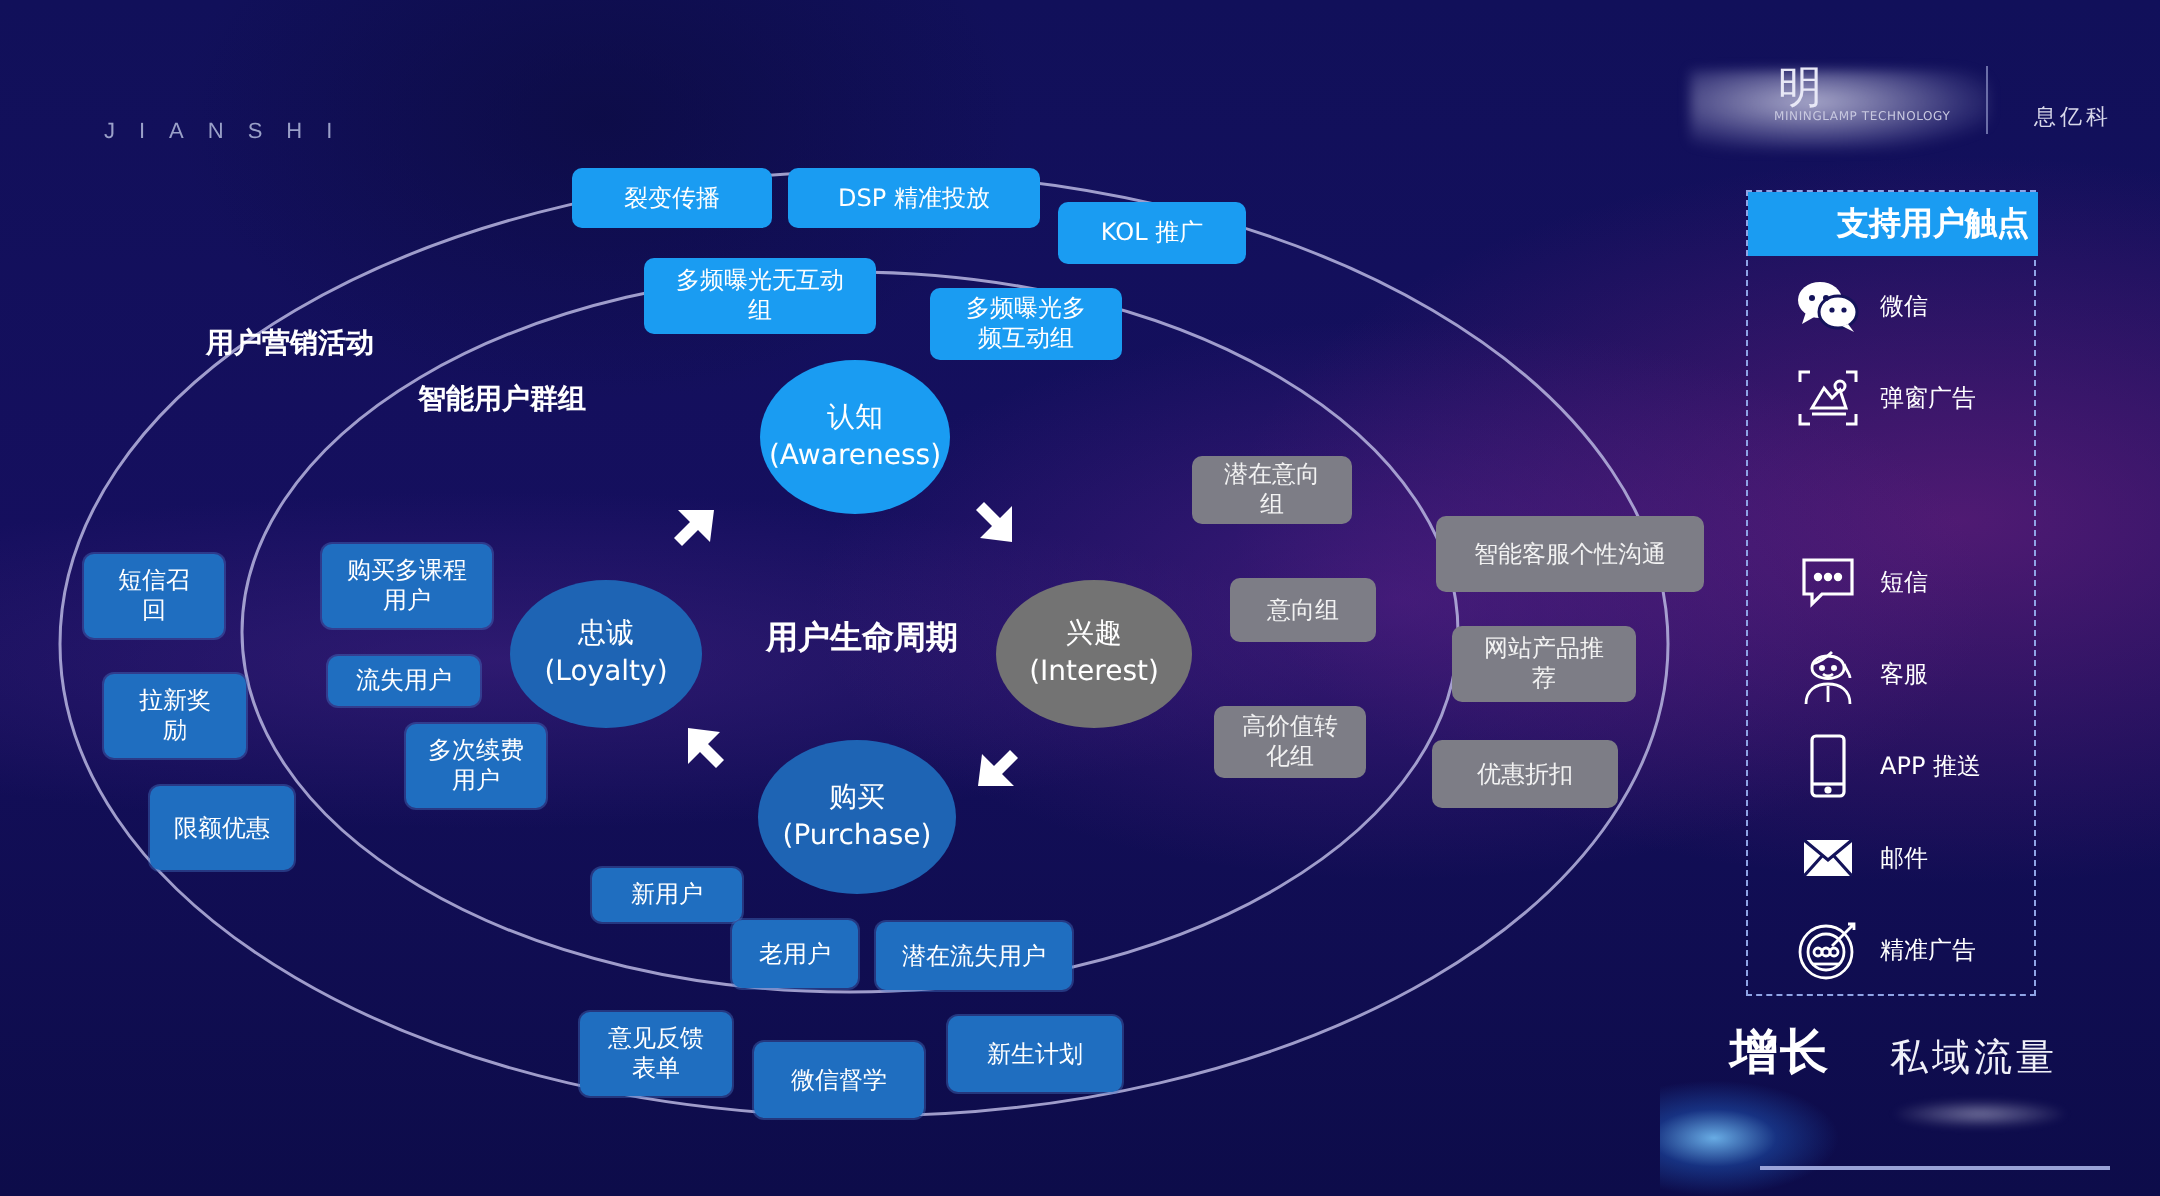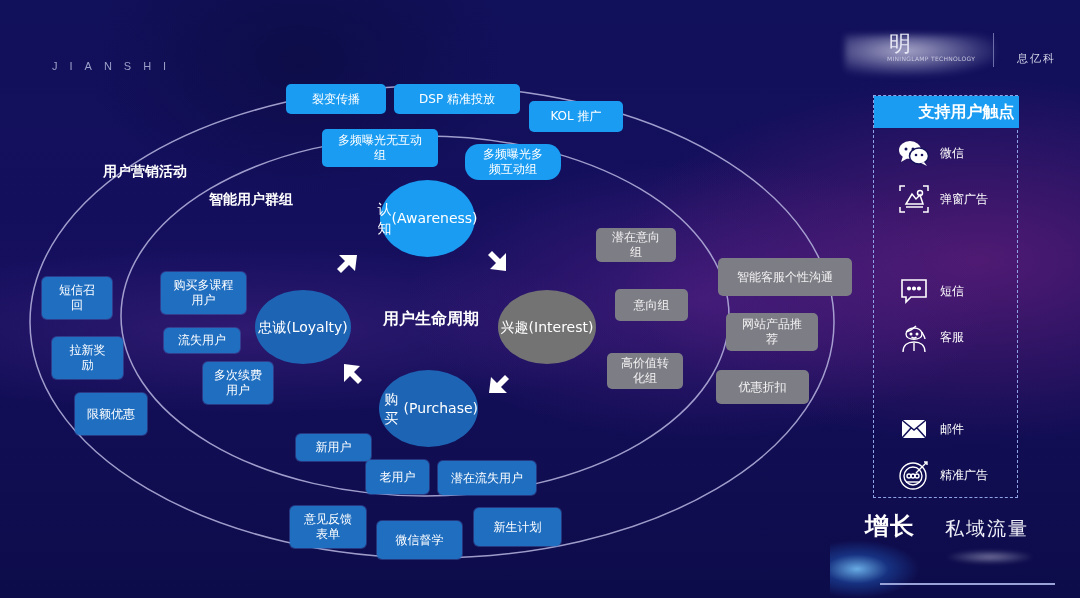--- a/index.html
+++ b/index.html
@@ -44,21 +44,21 @@
     display: flex; align-items: center; justify-content: center; text-align: center;
     font-size: 12px; line-height: 15px; color: #fff;
     border-radius: 5px; padding: 2px 12px;
   }
   .box.bright { background: #1a9cf2; }
   .box.mid { background: #1f6ec0; box-shadow: 0 0 0 1px rgba(70,120,200,0.4); }
   .box.gray { background: #7d7d86; color: #f2f2f2; }
 
   .stage {
     position: absolute; border-radius: 50%;
-    display: flex; flex-direction: row; align-items: center; justify-content: center;
+    display: flex; flex-direction: column; align-items: center; justify-content: center;
     font-size: 14px; line-height: 19px; color: #fff; text-align: center;
   }
   .arrow { position: absolute; width: 26px; height: 26px; }
 
   .panel {
     position: absolute; left: 873px; top: 95px; width: 145px; height: 403px;
     border: 1px dashed #8fa4e6;
   }
   .panel-head {
     position: absolute; left: 0; top: 0; width: 145px; height: 32px;
@@ -99,21 +99,21 @@
 
 <div class="label-title" style="left:103px;top:163px;">用户营销活动</div>
 <div class="label-title" style="left:209px;top:191px;">智能用户群组</div>
 <div class="label-title" style="left:383px;top:309px;font-size:16px;">用户生命周期</div>
 
 <div class="box bright" style="left:286px;top:84px;width:100px;height:30px;">裂变传播</div>
 <div class="box bright" style="left:394px;top:84px;width:126px;height:30px;">DSP 精准投放</div>
 <div class="box bright" style="left:529px;top:101px;width:94px;height:31px;">KOL 推广</div>
 
 <div class="box bright" style="left:322px;top:129px;width:116px;height:38px;">多频曝光无互动组</div>
-<div class="box bright" style="left:465px;top:144px;width:96px;height:36px;padding:2px 14px;border-radius:14px;">多频曝光多频互动组</div>
+<div class="box bright" style="left:465px;top:144px;width:96px;height:36px;padding:2px 14px;">多频曝光多频互动组</div>
 
 <div class="stage" style="left:380px;top:180px;width:95px;height:77px;background:#1a9cf2;">
   <span>认知</span>
   <span>(Awareness)</span>
 </div>
 <div class="stage" style="left:498px;top:290px;width:98px;height:74px;background:#737373;">
   <span>兴趣</span>
   <span>(Interest)</span>
 </div>
 <div class="stage" style="left:379px;top:370px;width:99px;height:77px;background:#1e64b4;">
@@ -214,20 +214,30 @@
         <circle cx="12" cy="13" r="0.8" fill="#fff"></circle>
           <circle cx="18" cy="13" r="0.8" fill="#fff"></circle>
         <path d="M12.5 16 Q15 18 17.5 16"></path>
         <path d="M4 31 C4 24 9 21 15 21 C21 21 26 24 26 31"></path>
         <path d="M15 22 V30"></path>
       </svg>
     </div>
     <span class="tp-label">客服</span>
   </div>
 
+  <div class="tp-item" style="top:270px;">
+    <div class="tp-icon">
+      <svg width="20" height="32" viewBox="0 0 20 32" fill="none" stroke="#fff" stroke-width="1.6">
+        <rect x="2" y="1" width="16" height="30" rx="2"></rect>
+        <path d="M2 25 H18"></path>
+        <circle cx="10" cy="28" r="1" fill="#fff"></circle>
+      </svg>
+    </div>
+    <span class="tp-label">APP 推送</span>
+  </div>
 
   <div class="tp-item" style="top:316px;">
     <div class="tp-icon">
       <svg width="26" height="20" viewBox="0 0 26 20">
         <rect x="1" y="1" width="24" height="18" fill="#fff"></rect>
         <path d="M1 1 L13 11 L25 1 M1 19 L10 9 M25 19 L16 9" stroke="#14135a" stroke-width="1.6" fill="none"></path>
       </svg>
     </div>
     <span class="tp-label">邮件</span>
   </div>

